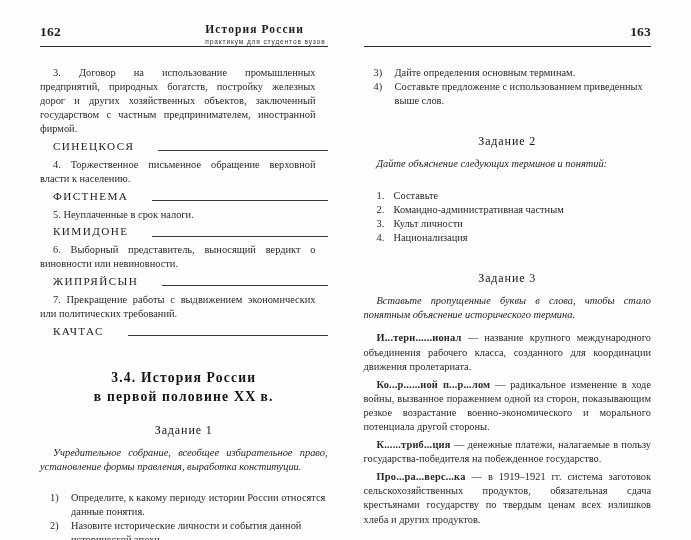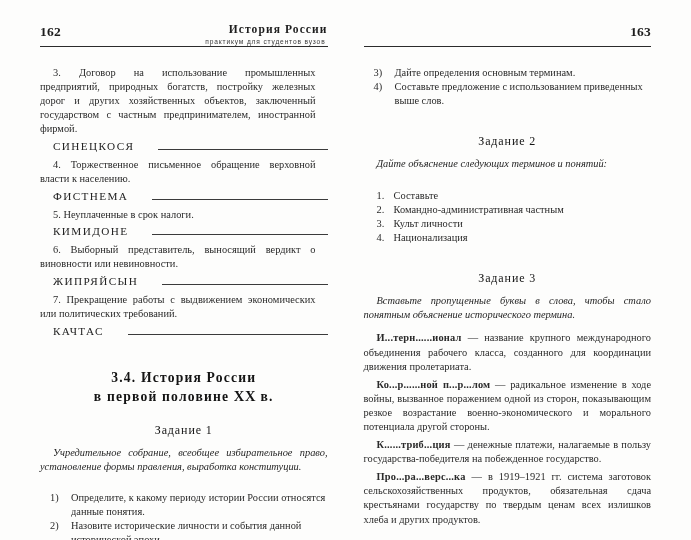--- a/index.html
+++ b/index.html
@@ -46,21 +46,21 @@
     letter-spacing: .2px;
     color: #1d1d1d;
   }
   .left .runhead .folio  { left: 0; }
   .right .runhead .folio { right: 0; }
 
   .runhead .titleblock {
     position: absolute;
     top: -1px;
   }
-  .left .runhead .titleblock  { right: 0; text-align: right; }
+  .left .runhead .titleblock  { right: 0; }
   .right .runhead .titleblock { left: 0; text-align: left; }
 
   .runhead .booktitle {
     font-family: "Liberation Serif", serif;
     font-weight: bold;
     font-size: 11.5px;
     letter-spacing: 1.1px;
     color: #1d1d1d;
     white-space: nowrap;
     line-height: 13px;
@@ -95,21 +95,21 @@
   }
   p.para {
     margin: 0 12px 0 0;
     text-indent: 13px;
     text-align: justify;
   }
 
   .blank-line {
     margin: 3.5px 0 5px 0;
     display: flex;
-    align-items: flex-start;
+    align-items: center;
     gap: 24px;
     padding-left: 13px;
   }
   .blank-line .word {
     font-size: 11.2px;
     letter-spacing: 1.4px;
     white-space: nowrap;
     color: #222;
     line-height: 13px;
   }

